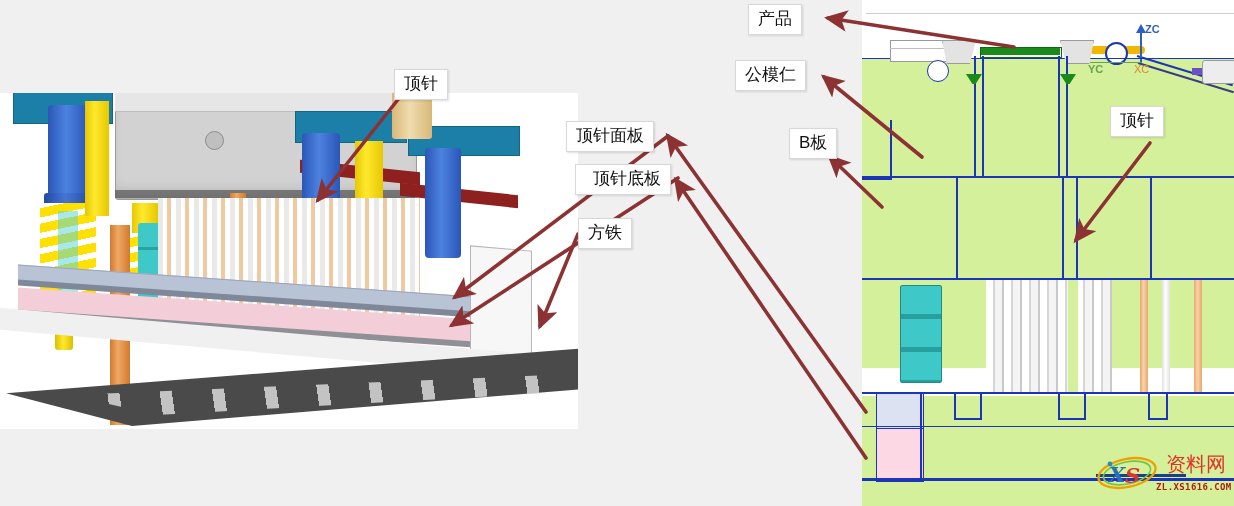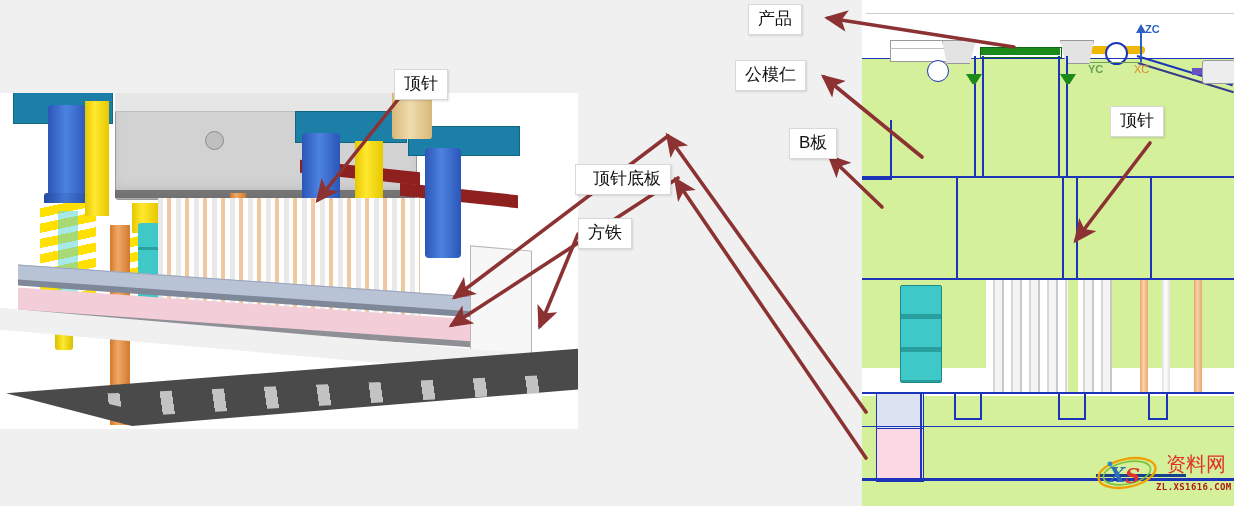--- a/index.html
+++ b/index.html
@@ -270,20 +270,21 @@
       <line x1="1014" y1="47" x2="828" y2="18" marker-end="url(#ah)"></line>
       <line x1="922" y1="157" x2="824" y2="77" marker-end="url(#ah)"></line>
       <line x1="882" y1="207" x2="830" y2="157" marker-end="url(#ah)"></line>
       <line x1="1150" y1="143" x2="1076" y2="240" marker-end="url(#ah)"></line>
       <line x1="866" y1="412" x2="668" y2="136" marker-end="url(#ah)"></line>
       <line x1="866" y1="458" x2="676" y2="180" marker-end="url(#ah)"></line>
     </g>
   </svg>
 
   <div class="label" style="left:394px;top:69px;">顶针</div>
+  <div class="label" style="left:566px;top:121px;">顶针面板</div>
   <div class="label" style="left:575px;top:164px;padding-left:17px;">顶针底板</div>
   <div class="label" style="left:578px;top:218px;">方铁</div>
   <div class="label" style="left:748px;top:4px;">产品</div>
   <div class="label" style="left:735px;top:60px;">公模仁</div>
   <div class="label" style="left:789px;top:128px;">B板</div>
   <div class="label" style="left:1110px;top:106px;">顶针</div>
 
   <div id="wm">
     <div class="wmbar"></div>
     <svg class="wmlogo" viewBox="0 0 62 40">

